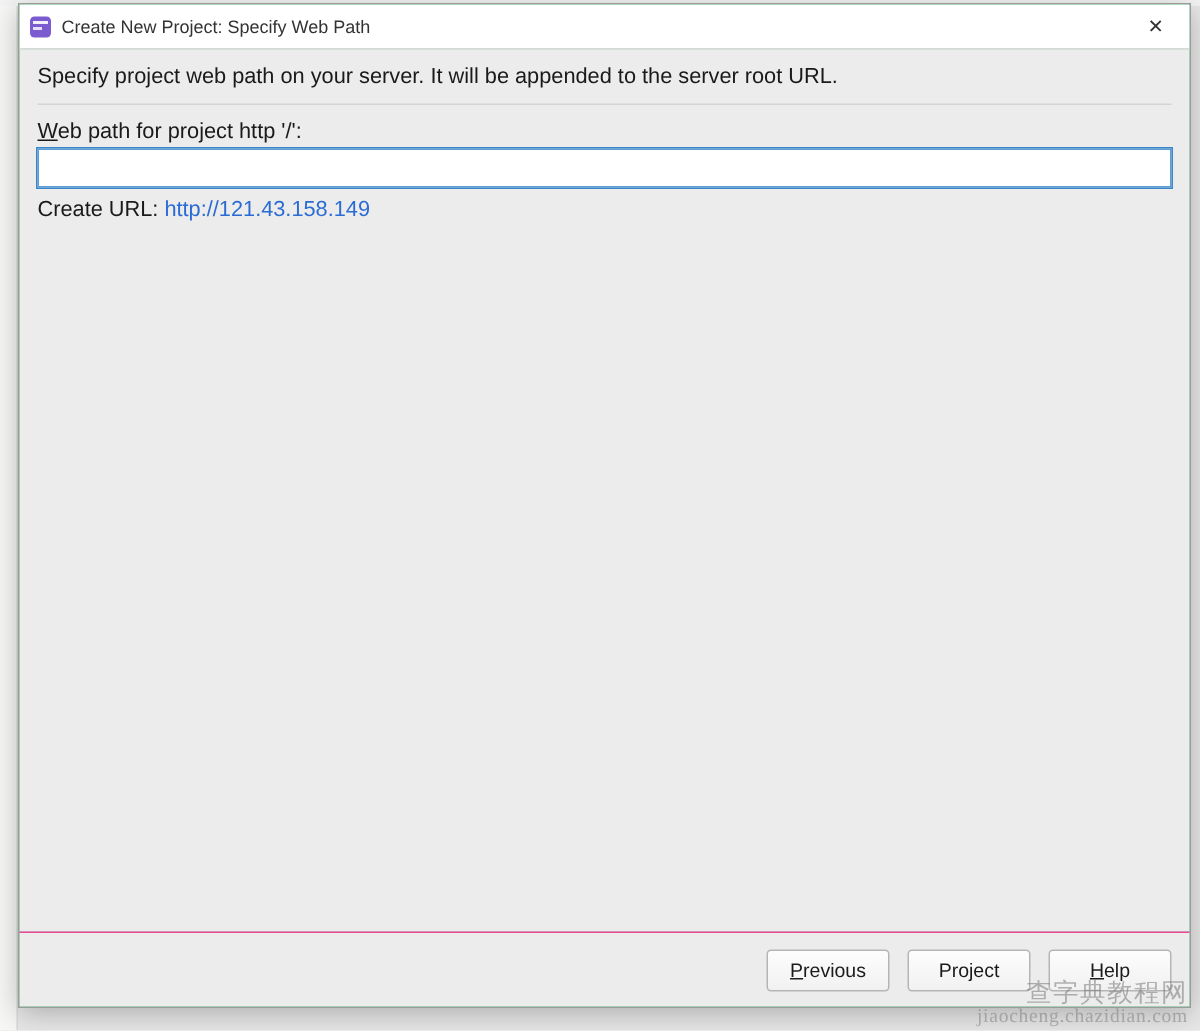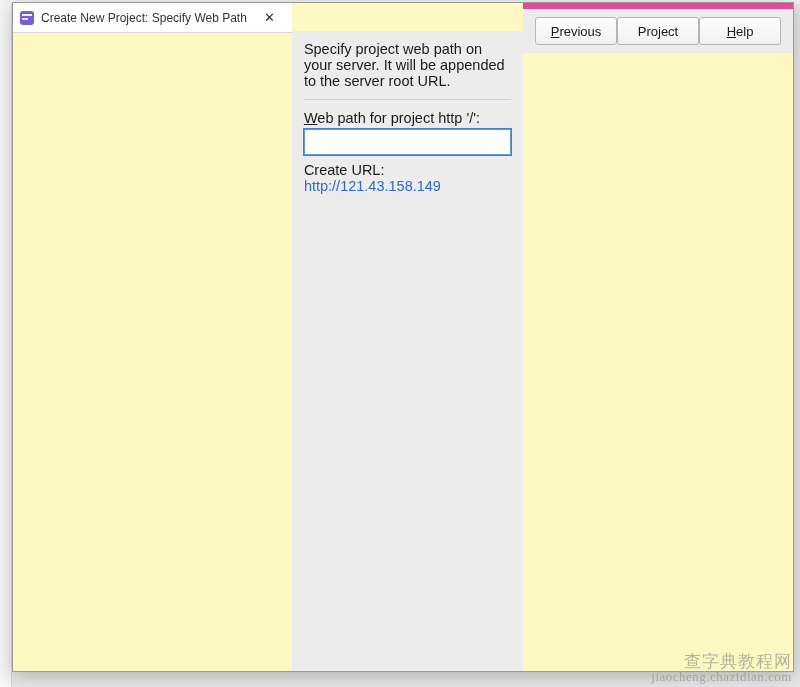--- a/index.html
+++ b/index.html
@@ -40,25 +40,25 @@
       width: 800px;
       height: 4px;
       background: #f4f4f4;
     }
     .dialog {
       position: absolute;
       left: 12px;
       top: 2px;
       width: 782px;
       height: 670px;
-      background: #fef9c3;
+      background: #22c55e;
       border: 1px solid #9b9b9b;
       box-shadow: 0 4px 18px rgba(0,0,0,0.25);
       display: flex;
-      flex-direction: row;
+      flex-direction: column;
     }
     .titlebar {
       height: 30px;
       background: #ffffff;
       border-bottom: 1px solid #d9d9d9;
       display: flex;
       align-items: center;
       padding: 0 0 0 6px;
     }
     .titlebar-icon {
@@ -82,21 +82,20 @@
       justify-content: center;
       cursor: pointer;
       color: #333;
     }
     .content {
       flex: 1;
       padding: 10px 12px 10px 12px;
       background: #ececec;
       display: flex;
       flex-direction: column;
-      margin-top: 28px;
     }
     .instruction {
       font-size: 14.5px;
       color: #1a1a1a;
       margin-bottom: 10px;
     }
     .divider {
       border-top: 1px solid #d4d4d4;
       margin-bottom: 10px;
     }
@@ -124,27 +123,27 @@
       color: #1a1a1a;
     }
     .url-row .link {
       color: #2a6bd4;
     }
     .spacer {
       flex: 1;
     }
     .buttonbar {
       height: 50px;
-      border-top: 6px solid #ec4899;
+      border-top: 1px solid #ec4899;
       background: #ececec;
       display: flex;
       align-items: center;
       justify-content: flex-end;
       padding: 0 12px;
-      gap: 0;
+      gap: 12px;
     }
     .btn {
       min-width: 82px;
       height: 28px;
       padding: 0 14px;
       border: 1px solid #b5b5b5;
       background: linear-gradient(#fdfdfd, #f1f1f1);
       border-radius: 3px;
       font-size: 13px;
       font-family: inherit;

